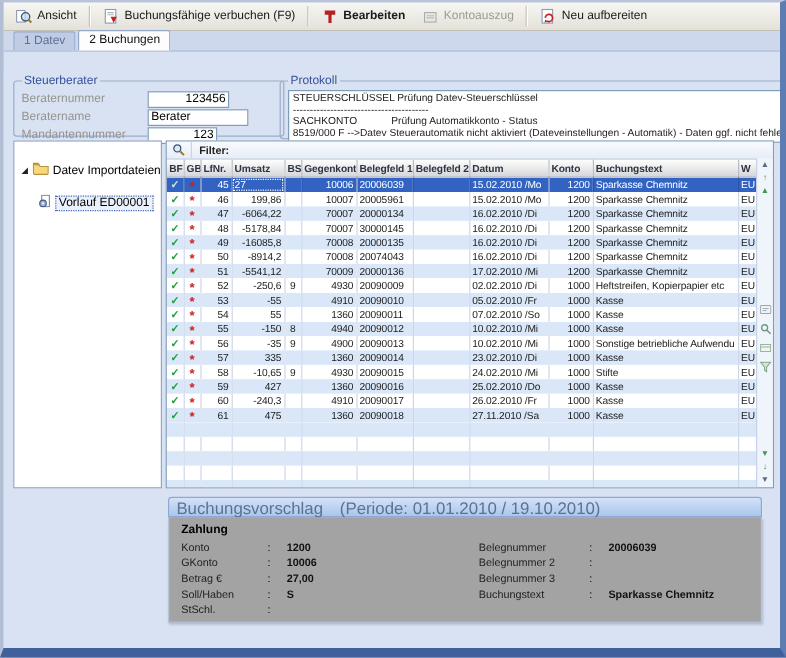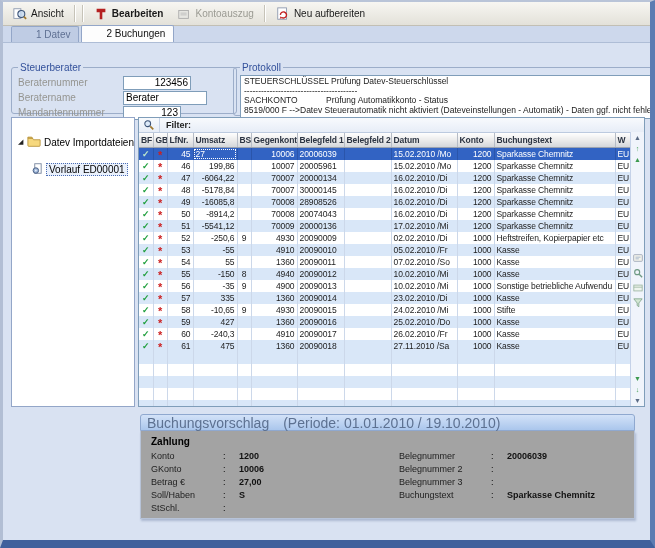--- a/index.html
+++ b/index.html
@@ -16,21 +16,21 @@
     display:flex;align-items:center;padding-left:3px;}
   .tbtn{display:flex;align-items:center;gap:4px;padding:2px 6px;font-size:10px;color:#1a1a1a;
     border:1px solid transparent;border-radius:2px;white-space:nowrap;cursor:default;}
   .tbtn.bold{font-weight:bold;justify-content:center;}
   .tbtn.disabled{color:#9b9b93;}
   .tbtn .ticon{display:inline-flex;width:14px;height:14px;align-items:center;justify-content:center;}
   .tsep{width:1px;height:17px;background:#c6c3b8;border-right:1px solid #fff;margin:0 3px;}
   
   .tabstrip{height:16px;background:#cdd8ec;display:flex;align-items:flex-end;padding-left:8px;
     border-bottom:1px solid #aebdd6;}
-  .tab{font-size:10px;padding:1px 8px 1px 24px;margin-right:2px;border:1px solid #93a6c8;border-bottom:none;
+  .tab{font-size:10px;padding:1px 8px 1px 8px;margin-right:2px;border:1px solid #93a6c8;border-bottom:none;
     border-radius:2px 2px 0 0;background:#bfcce4;color:#5f7093;height:13px;line-height:13px;white-space:nowrap;}
   .tab.active{background:#fdfdfd;color:#111;height:14px;line-height:14px;}
   .content{position:absolute;left:0;top:58px;right:0;bottom:0;background:#d9e2f2;}
   
   fieldset{position:absolute;margin:0;border:1px solid #9cadc9;border-radius:3px;padding:2px 6px;}
   fieldset legend{font-size:10px;color:#33519b;padding:0 2px;}
   .fs-steuer{left:8px;top:2px;width:212px;height:46px;}
   .frow{display:flex;align-items:center;height:15px;}
   .frow .flabel{font-size:10px;color:#959591;width:105px;}
   .frow input{height:12px;border:1px solid #7f9db9;font-family:"Liberation Sans",sans-serif;
@@ -102,20 +102,31 @@
         <span class="ticon">
           <svg viewBox="0 0 16 16" width="14" height="14">
             <rect x="1" y="2" width="8" height="11" fill="#fff" stroke="#8a97ad"></rect>
             <circle cx="9.5" cy="8" r="4" fill="rgba(195,218,244,.7)" stroke="#3b5377" stroke-width="1.2"></circle>
             <line x1="12.5" y1="11" x2="15" y2="13.5" stroke="#a0782d" stroke-width="2"></line>
           </svg>
         </span>
         <span>Ansicht</span>
       </div>
       <div class="tsep"></div>
+      <div class="tbtn">
+        <span class="ticon">
+          <svg viewBox="0 0 16 16" width="14" height="14">
+            <rect x="2" y="1" width="10" height="13" fill="#fff" stroke="#8a97ad"></rect>
+            <line x1="4" y1="4" x2="10" y2="4" stroke="#aab4c4"></line>
+            <line x1="4" y1="6" x2="10" y2="6" stroke="#aab4c4"></line>
+            <path d="M7 8 h6 l-3 6 z" fill="#c42222"></path>
+          </svg>
+        </span>
+        <span>Buchungsfähige verbuchen (F9)</span>
+      </div>
       <div class="tsep"></div>
       <div class="tbtn bold">
         <span class="ticon">
           <svg viewBox="0 0 16 16" width="14" height="14">
             <path d="M3 2 h10 v4 h-3.5 v8 h-3 v-8 H3 z" fill="#b52020"></path>
           </svg>
         </span>
         <span>Bearbeiten</span>
       </div>
       <div class="tbtn disabled">
@@ -290,21 +301,21 @@
               <td>Sparkasse Chemnitz</td>
               <td>EU</td>
             </tr>
             <tr class="r-even">
               <td class="ctr"><span class="ck">✓</span></td>
               <td class="ctr"><span class="st">*</span></td>
               <td class="num">49</td>
               <td class="num">-16085,8</td>
               <td class="ctr"></td>
               <td class="num">70008</td>
-              <td>28908526</td>
+              <td>20000135</td>
               <td></td>
               <td>16.02.2010 /Di</td>
               <td class="num">1200</td>
               <td>Sparkasse Chemnitz</td>
               <td>EU</td>
             </tr>
             <tr class="r-odd">
               <td class="ctr"><span class="ck">✓</span></td>
               <td class="ctr"><span class="st">*</span></td>
               <td class="num">50</td>

